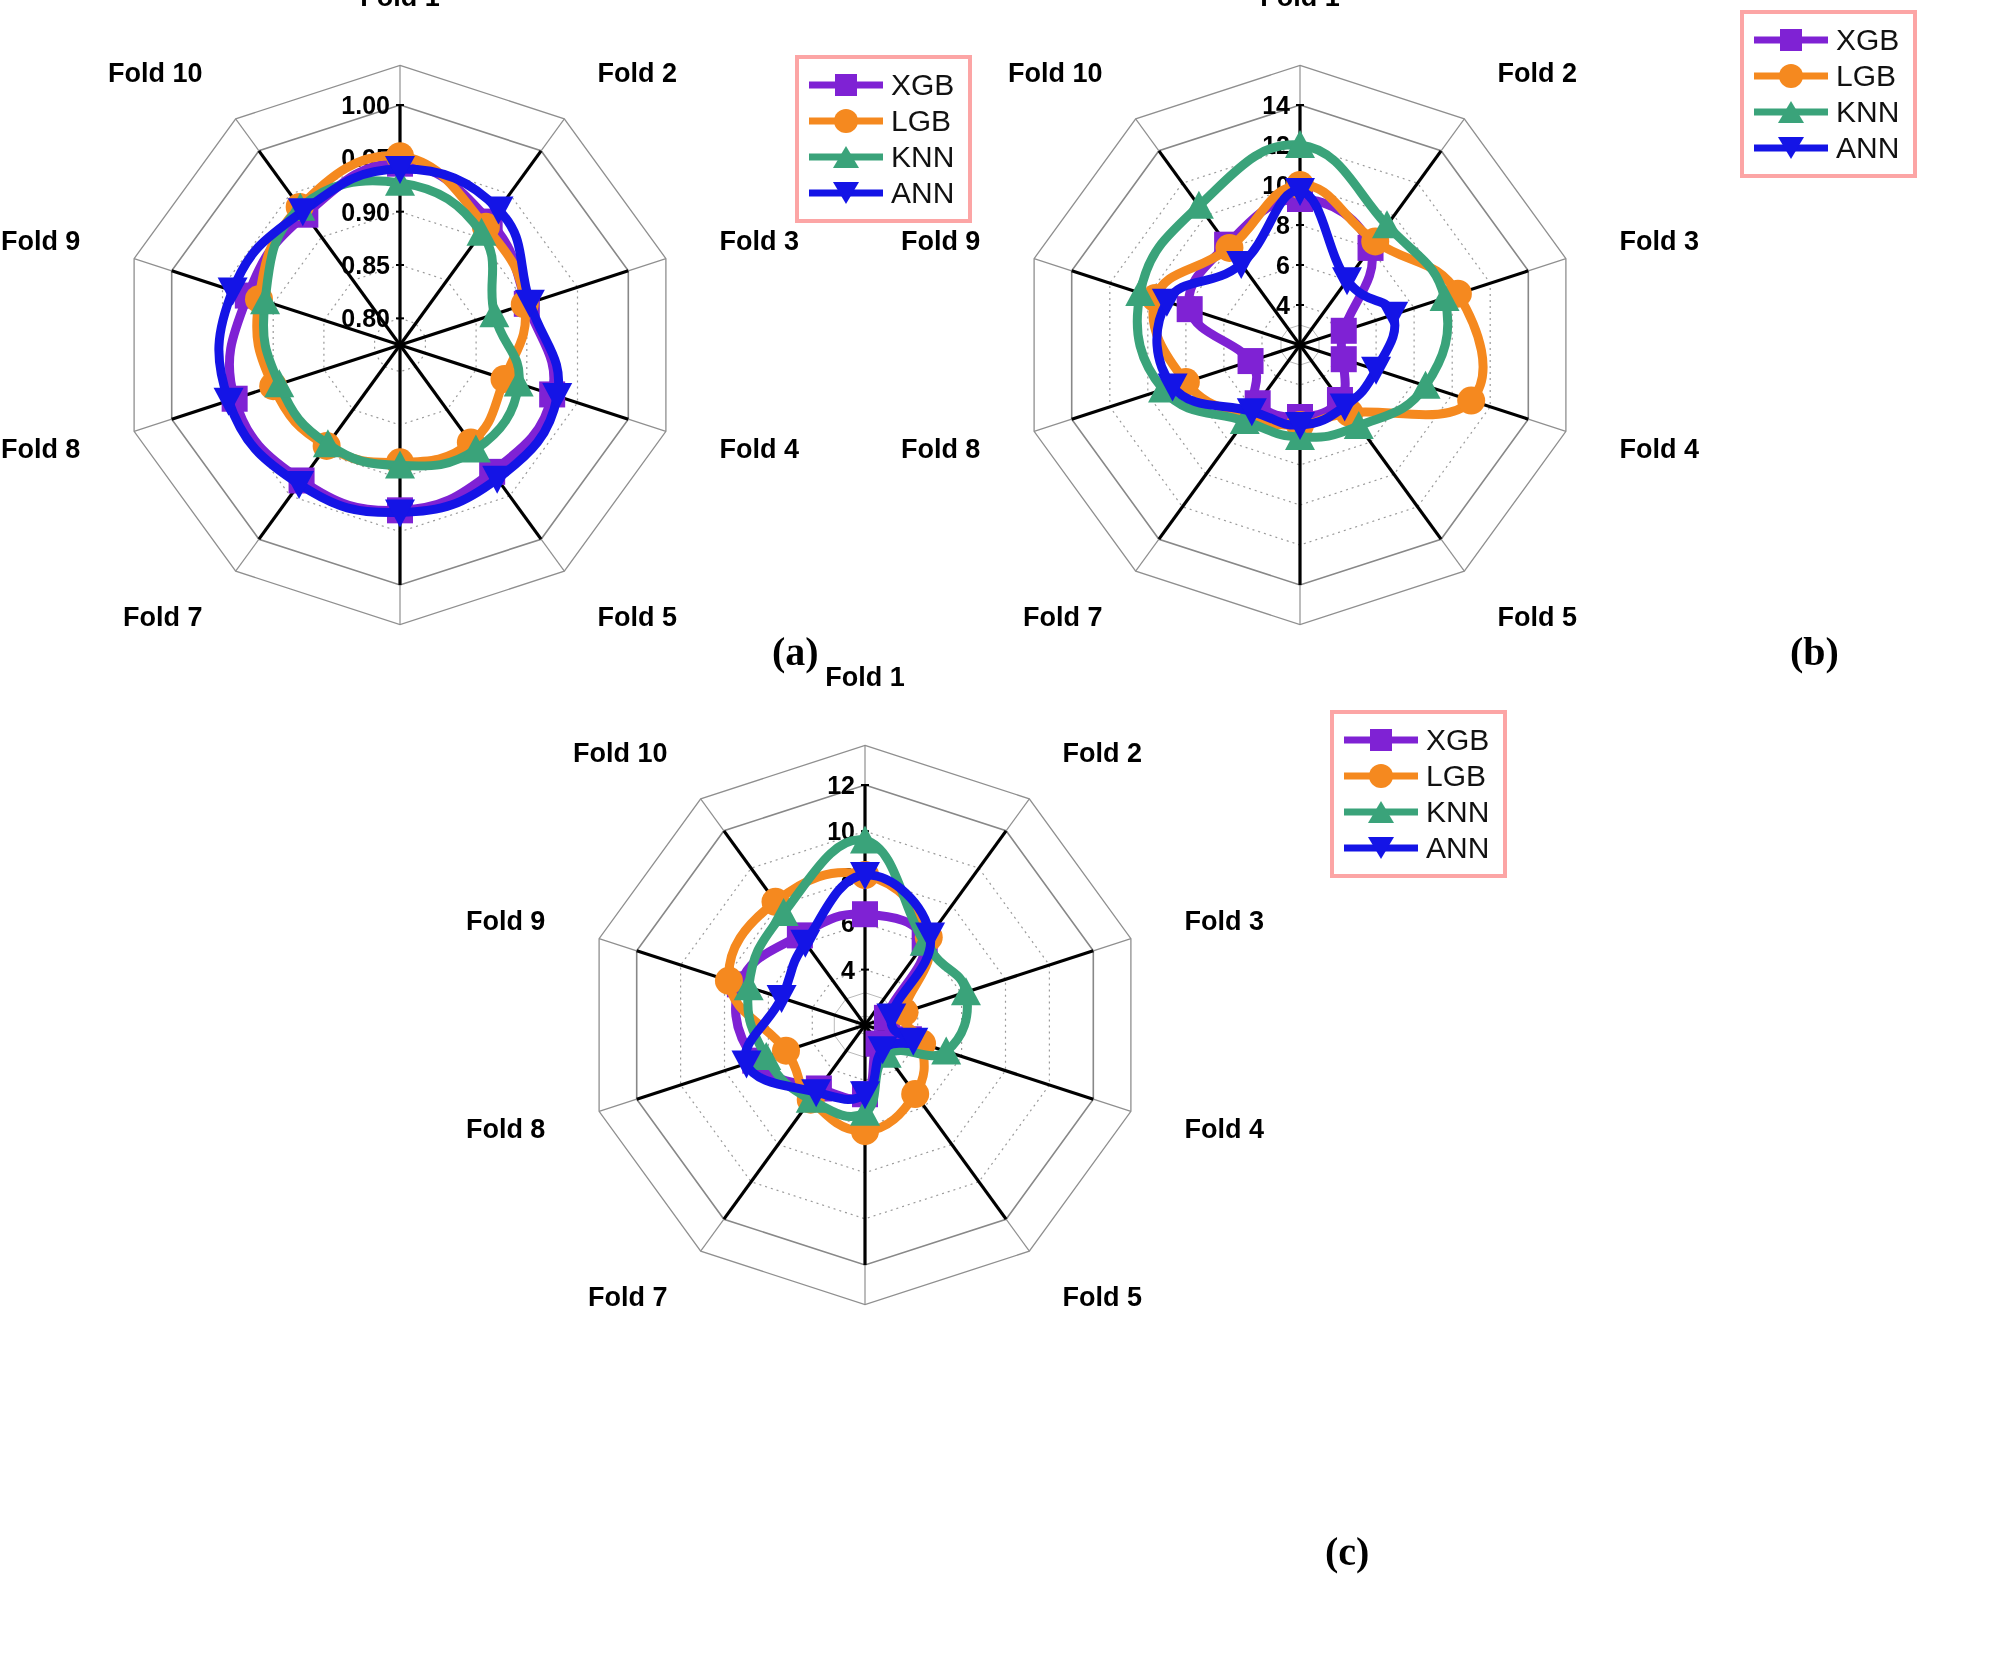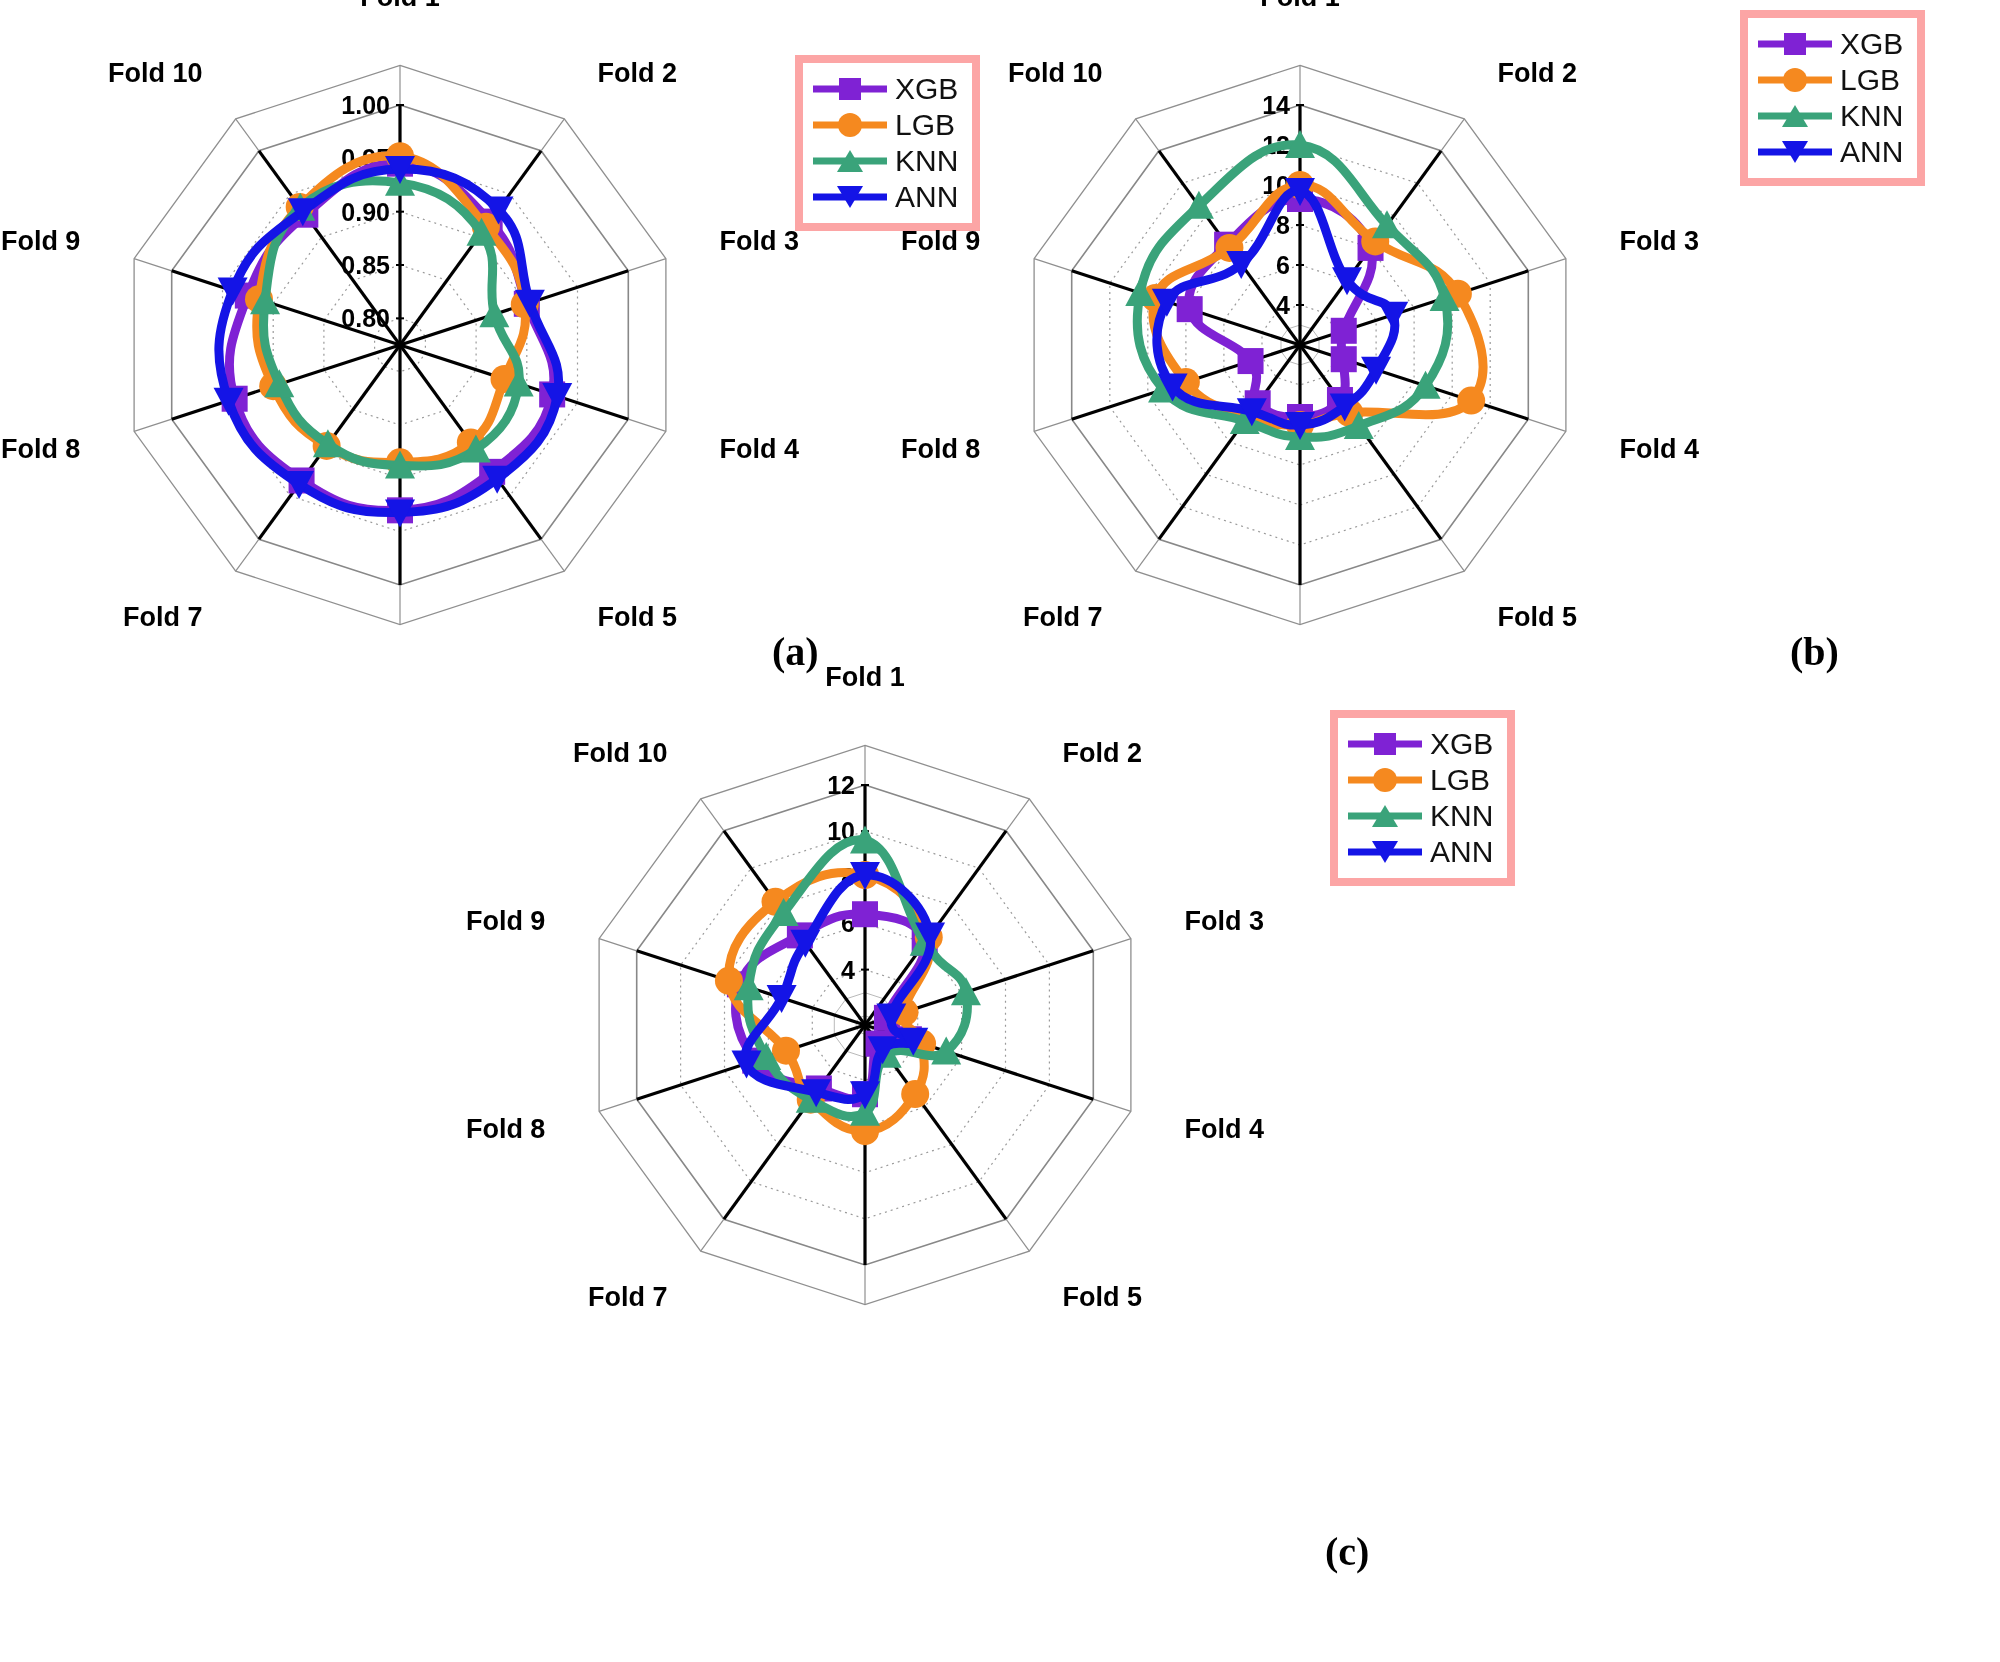--- a/index.html
+++ b/index.html
@@ -6,21 +6,21 @@
   body{width:2000px;height:1662px;position:relative;overflow:hidden;
        font-family:"Liberation Sans",sans-serif;color:#000;}
   .panel{position:absolute;}
   .radar-svg{display:block;}
   .axis-label{font-family:"Liberation Sans",sans-serif;font-weight:bold;
      font-size:27px;fill:#000;}
   .tick-label{font-family:"Liberation Sans",sans-serif;font-weight:bold;
      font-size:25px;fill:#000;}
   .panel-tag{position:absolute;font-family:"Liberation Serif",serif;
      font-weight:bold;font-size:40px;color:#000;}
-  .legend-box{position:absolute;border:8px solid #fca5a5;background:#fff;
+  .legend-box{position:absolute;border:4px solid #fca5a5;background:#fff;
      padding:8px 14px 8px 10px;}
   .legend-row{display:flex;align-items:center;height:36px;}
   .legend-key{width:74px;height:26px;position:relative;margin-right:8px;}
   .legend-line{position:absolute;left:0;top:50%;transform:translateY(-50%);
      width:74px;height:7px;}
   .legend-mark{position:absolute;left:50%;top:50%;transform:translate(-50%,-50%);}
   .legend-label{font-family:"Liberation Sans",sans-serif;font-size:30px;
      color:#111;line-height:1;}
   .sq{width:22px;height:22px;}
   .ci{width:24px;height:24px;border-radius:50%;}

